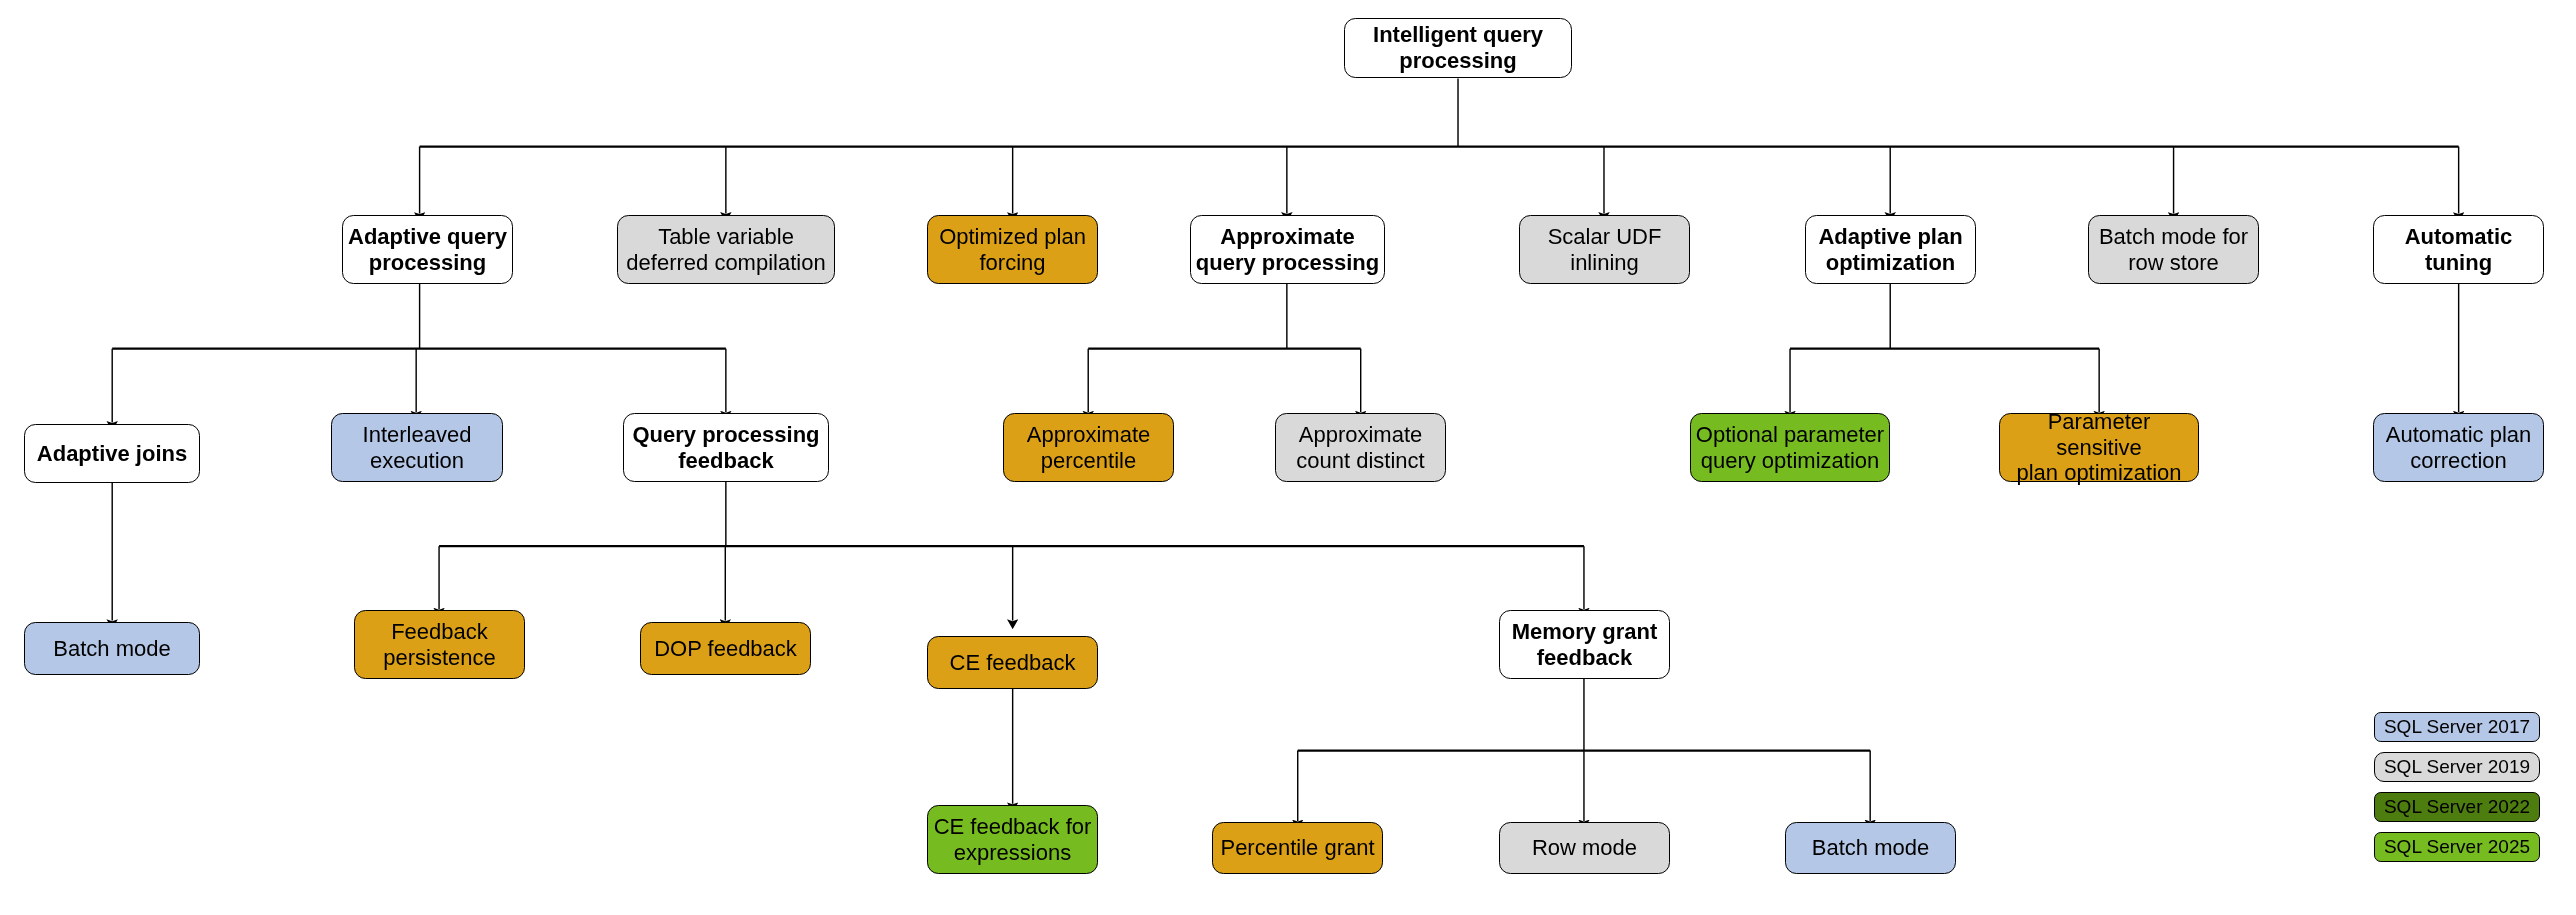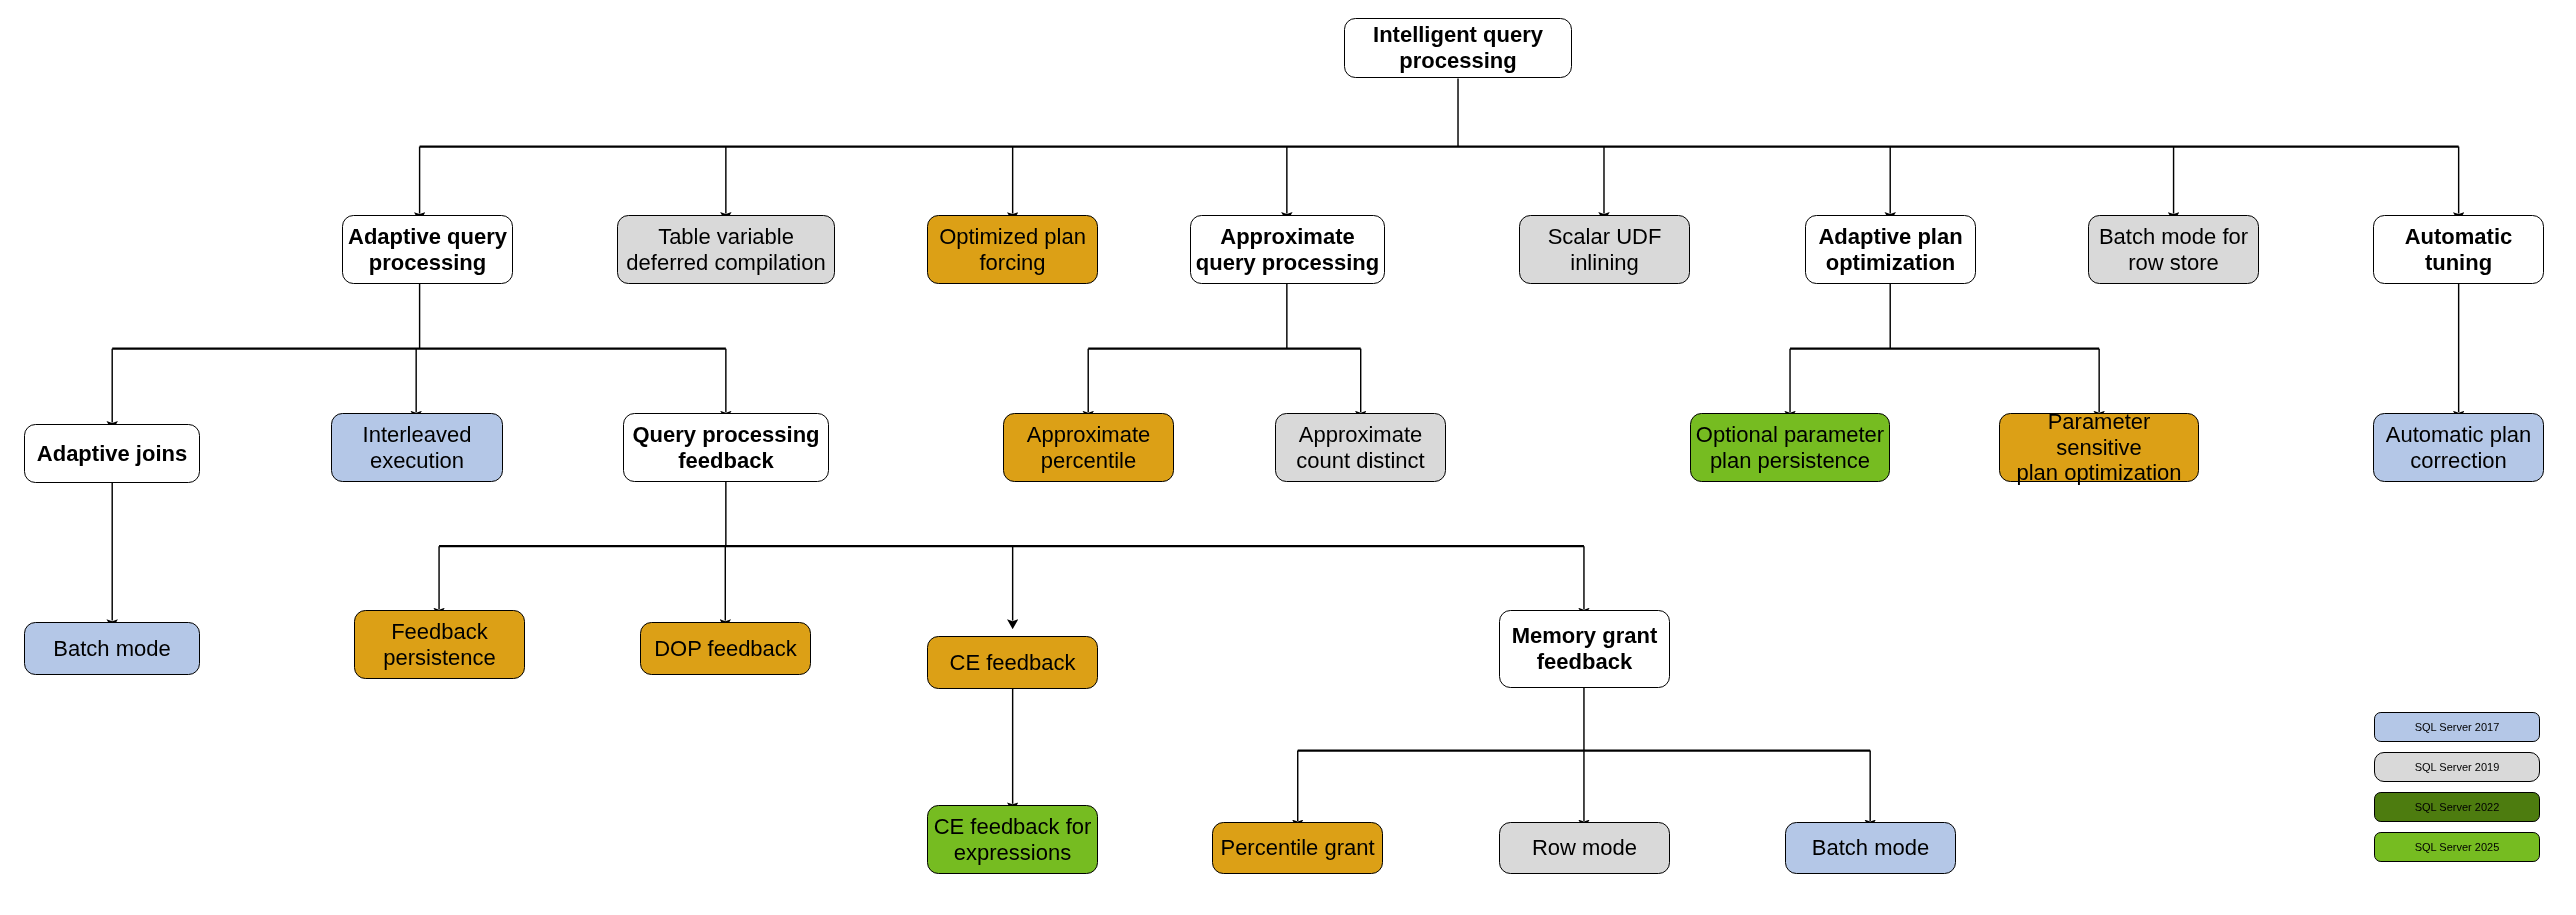--- a/index.html
+++ b/index.html
@@ -49,21 +49,21 @@
   .legend-item {
     position: absolute;
     box-sizing: border-box;
     border: 1.7px solid #000000;
     border-radius: 6.9px;
     display: flex;
     align-items: center;
     justify-content: center;
     text-align: center;
     color: #000000;
-    font-size: 11px;
+    font-size: 19px;
     white-space: nowrap;
   }
 </style>
 </head>
 <body>
 
 <div id="diagram-root">
   <svg class="edge-layer" id="edge-layer" viewBox="0 0 4500 1600" preserveAspectRatio="none" aria-hidden="true">
       <defs>
         <marker id="arrowhead" markerWidth="7" markerHeight="8" refX="1" refY="4" orient="auto" markerUnits="strokeWidth">
@@ -130,31 +130,31 @@
       <div class="node bold" style="left: 24px; top: 424px; width: 176px; height: 59px; background: rgb(255, 255, 255);"><span>Adaptive joins</span></div>
       <div class="node" style="left: 331px; top: 413px; width: 172px; height: 69px; background: rgb(180, 199, 231);"><span>Interleaved
 execution</span></div>
       <div class="node bold" style="left: 623px; top: 413px; width: 206px; height: 69px; background: rgb(255, 255, 255);"><span>Query processing
 feedback</span></div>
       <div class="node" style="left: 1003px; top: 413px; width: 171px; height: 69px; background: rgb(220, 160, 22);"><span>Approximate
 percentile</span></div>
       <div class="node" style="left: 1275px; top: 413px; width: 171px; height: 69px; background: rgb(217, 217, 217);"><span>Approximate
 count distinct</span></div>
       <div class="node" style="left: 1690px; top: 413px; width: 200px; height: 69px; background: rgb(118, 188, 33);"><span>Optional parameter
-plan persistence</span></div>
+query optimization</span></div>
       <div class="node" style="left: 1999px; top: 413px; width: 200px; height: 69px; background: rgb(220, 160, 22);"><span>Parameter sensitive
 plan optimization</span></div>
       <div class="node" style="left: 2373px; top: 413px; width: 171px; height: 69px; background: rgb(180, 199, 231);"><span>Automatic plan
 correction</span></div>
       <div class="node" style="left: 24px; top: 622px; width: 176px; height: 53px; background: rgb(180, 199, 231);"><span>Batch mode</span></div>
       <div class="node" style="left: 354px; top: 610px; width: 171px; height: 69px; background: rgb(220, 160, 22);"><span>Feedback
 persistence</span></div>
       <div class="node" style="left: 640px; top: 622px; width: 171px; height: 53px; background: rgb(220, 160, 22);"><span>DOP feedback</span></div>
       <div class="node" style="left: 927px; top: 622px; width: 171px; height: 53px; background: rgb(220, 160, 22); margin-top: 14px;"><span>CE feedback</span></div>
-      <div class="node bold" style="left: 1499px; top: 610px; width: 171px; height: 78px; background: rgb(255, 255, 255);"><span>Memory grant
+      <div class="node bold" style="left: 1499px; top: 610px; width: 171px; height: 69px; background: rgb(255, 255, 255);"><span>Memory grant
 feedback</span></div>
       <div class="node" style="left: 927px; top: 805px; width: 171px; height: 69px; background: rgb(118, 188, 33);"><span>CE feedback for
 expressions</span></div>
       <div class="node" style="left: 1212px; top: 822px; width: 171px; height: 52px; background: rgb(220, 160, 22);"><span>Percentile grant</span></div>
       <div class="node" style="left: 1499px; top: 822px; width: 171px; height: 52px; background: rgb(217, 217, 217);"><span>Row mode</span></div>
       <div class="node" style="left: 1785px; top: 822px; width: 171px; height: 52px; background: rgb(180, 199, 231);"><span>Batch mode</span></div>
     </div>
   <div id="legend-layer">
       <div class="legend-item" style="left: 2374px; top: 712px; width: 166px; height: 30px; background: rgb(180, 199, 231);">
         <span>SQL Server 2017</span>

